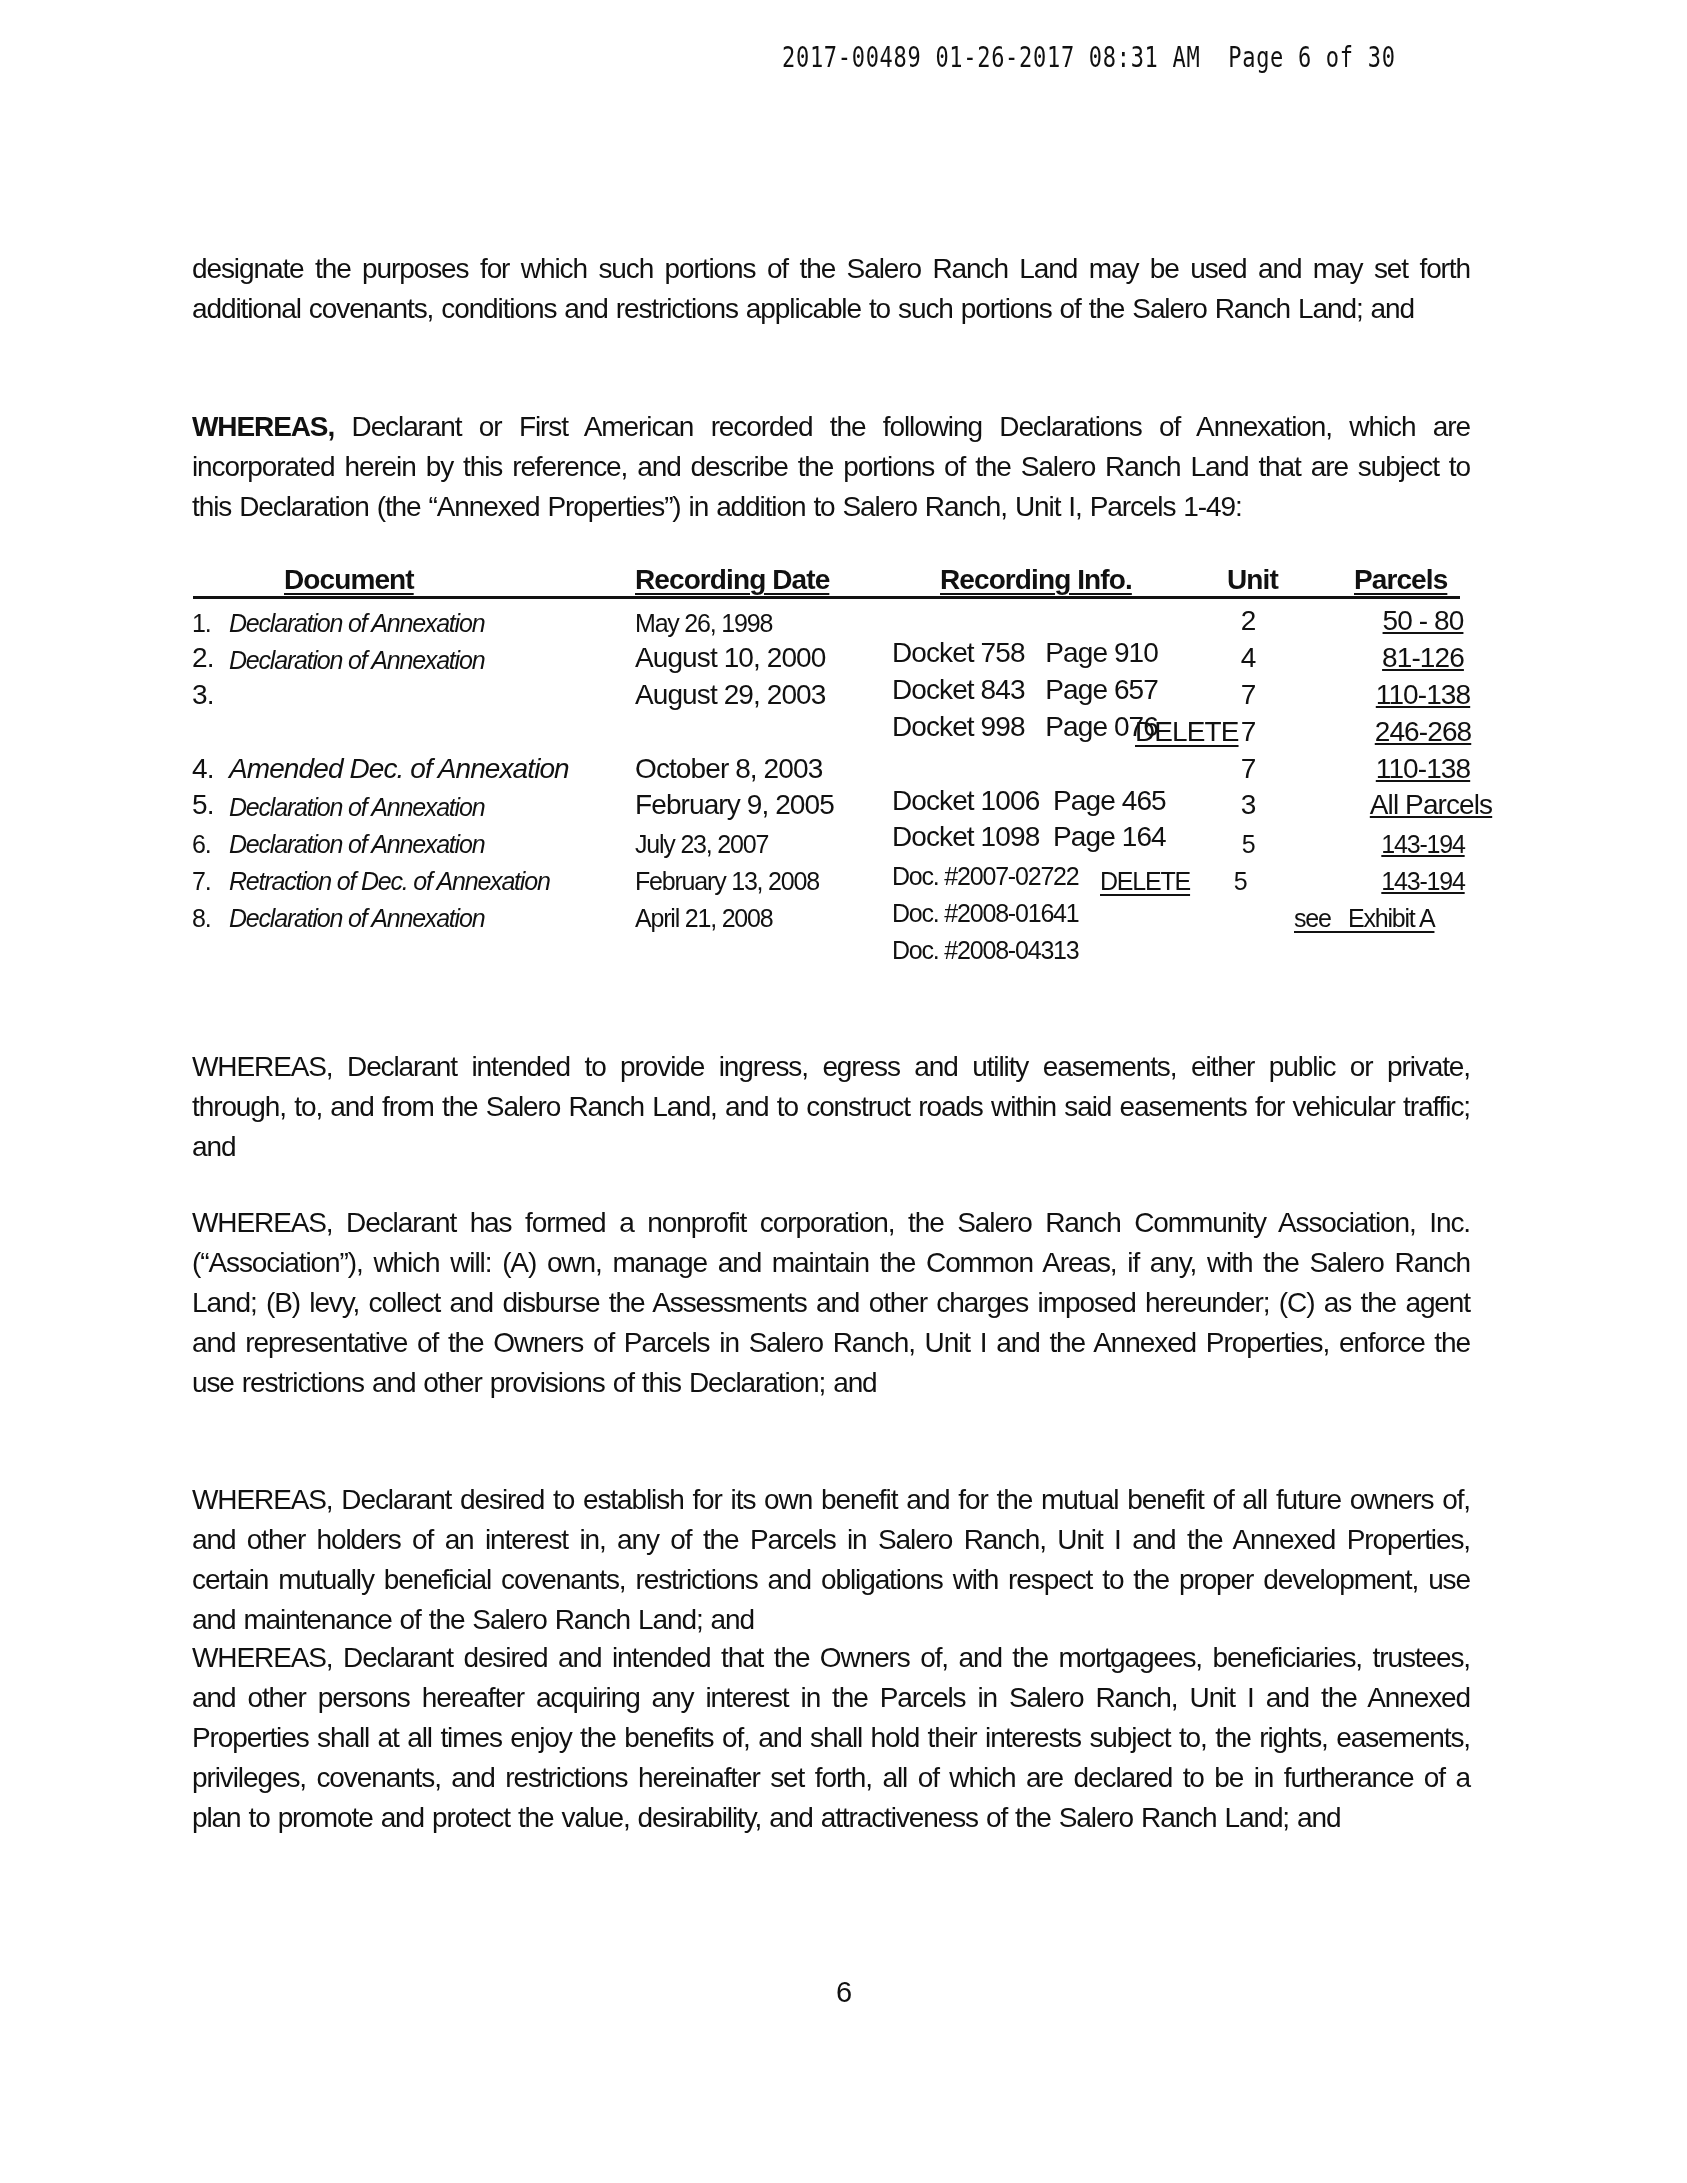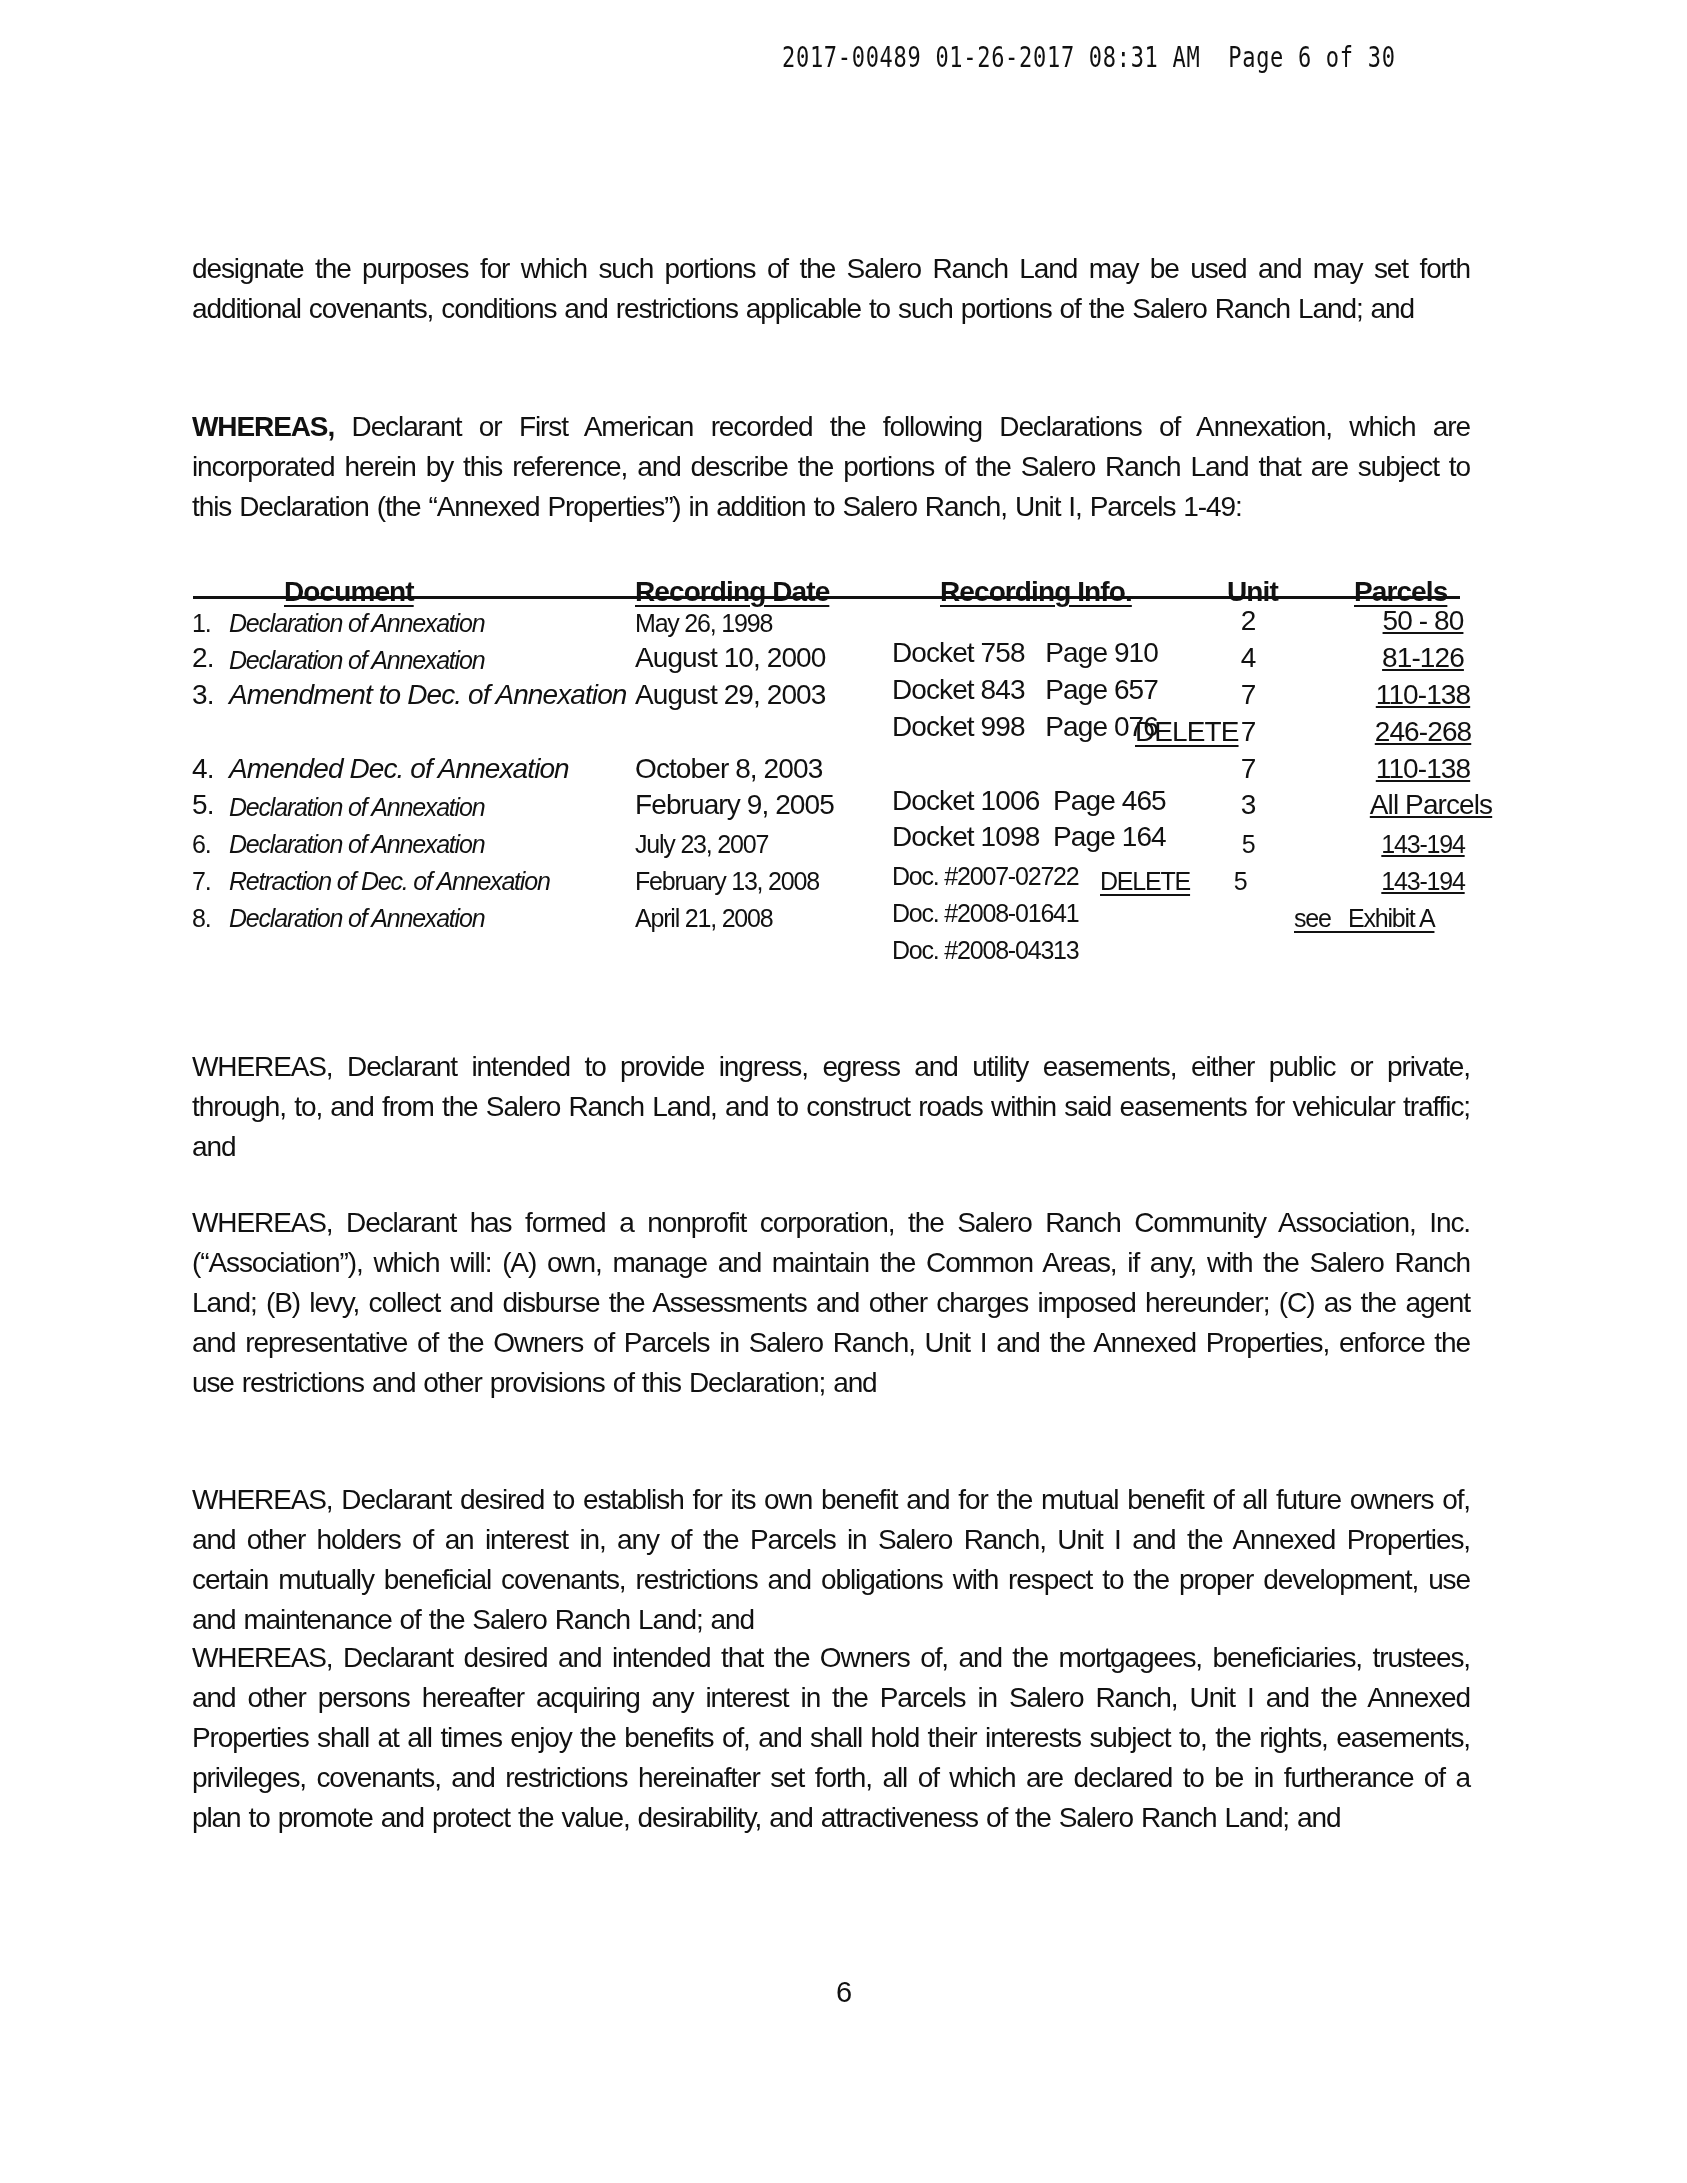--- a/index.html
+++ b/index.html
@@ -14,21 +14,21 @@
     position: absolute; left: 192px; width: 1278px; top: 0;
     font-family: "Liberation Sans", "DejaVu Sans", sans-serif;
     font-size: 28px; line-height: 40px; color: #111;
   }
   .para { position: absolute; left: 0; width: 1278px; text-align: justify; text-align-last: left; margin: 0; }
   .para .lead-bold { font-weight: bold; }
   .cond { letter-spacing: -1.1px; word-spacing: 1.3px; margin-top: 46px; }
 
   
   .tbl { position: absolute; left: 0; top: 560px; width: 1278px; height: 376px; font-size: 28px; letter-spacing: -0.9px; }
-  .th { position: absolute; top: 0; font-weight: bold; text-decoration: underline; text-decoration-thickness: 2px; text-underline-offset: 4px; margin-top: 12px; }
+  .th { position: absolute; top: 0; font-weight: bold; text-decoration: underline; text-decoration-thickness: 2px; text-underline-offset: 4px; }
   .rule { position: absolute; left: 1.3px; top: 36px; width: 1267px; height: 3.3px; background: #111; }
   .row { position: absolute; left: 0; width: 1278px; height: 37px; }
   .c { position: absolute; top: 0; white-space: nowrap; }
   .c.sm { font-size: 25px; letter-spacing: -1.2px; top: 2px; }
   .c.num { left: 0; }
   .c.doc { left: 37px; font-style: italic; }
   .c.date { left: 443px; }
   .c.rec { left: 700px; margin-top: 32px; }
   .c.unit { left: 1043px; width: 26px; text-align: center; }
   .c.parcels { left: 1152px; width: 158px; text-align: center; text-decoration: underline; }
@@ -73,21 +73,20 @@
       <span class="c num">2.</span>
       <span class="c doc sm">Declaration of Annexation</span>
       <span class="c date">August 10, 2000</span>
       <span class="c rec" style="white-space:pre;">Docket 843   Page 657</span>
       <span class="c unit">4</span>
       <span class="c parcels">81-126</span>
     </div>
 
     <div class="row" style="top:115px;">
       <span class="c num">3.</span>
-      <span class="c doc">Amendment to Dec. of Annexation</span>
       <span class="c date">August 29, 2003</span>
       <span class="c rec" style="white-space:pre;">Docket 998   Page 076</span>
       <span class="c unit">7</span>
       <span class="c parcels">110-138</span>
     </div>
 
     <div class="row" style="top:152px;">
       <span class="c underline" style="left:943px;">DELETE</span>
       <span class="c unit">7</span>
       <span class="c parcels">246-268</span>

